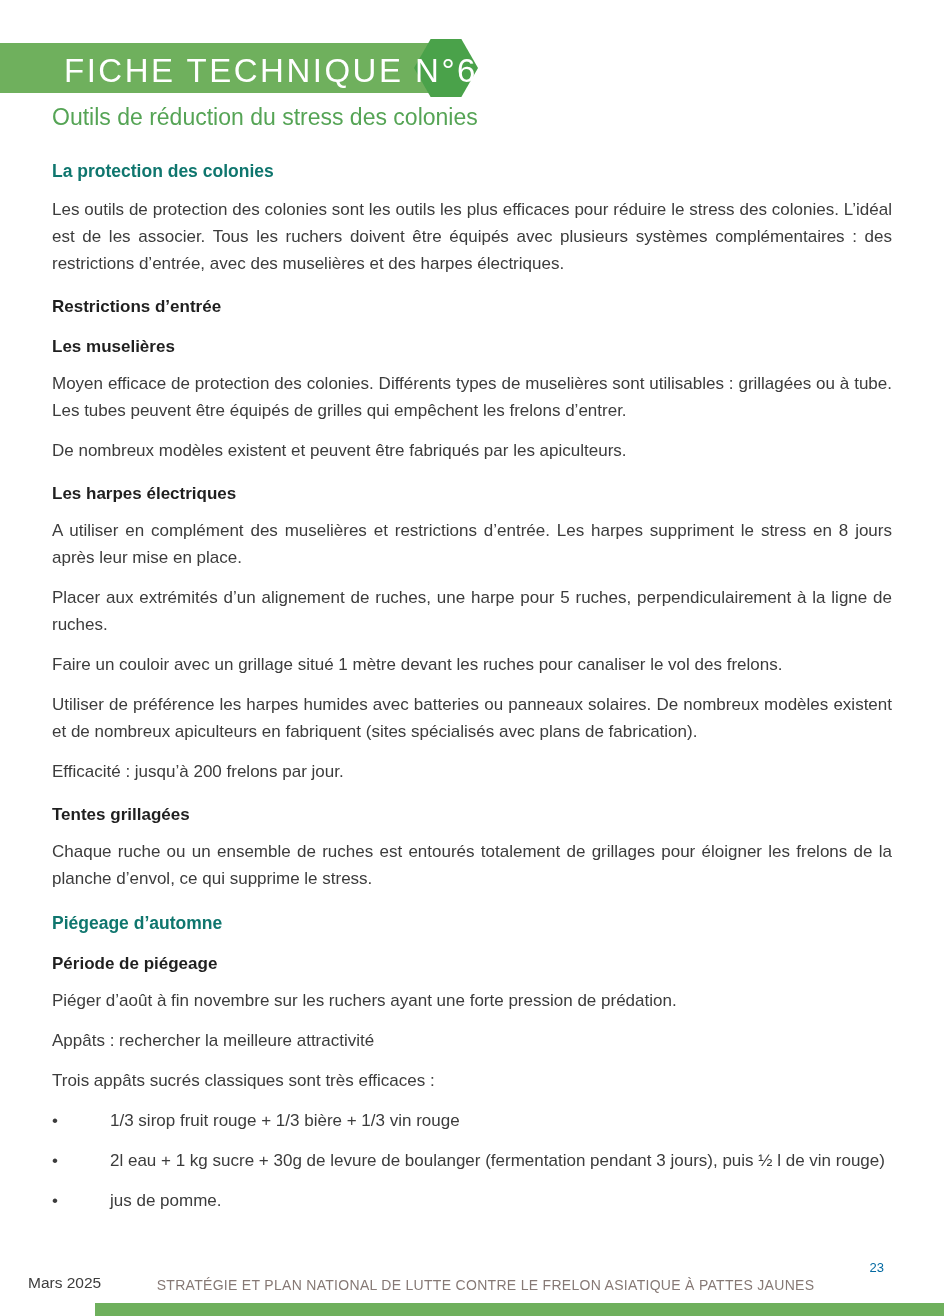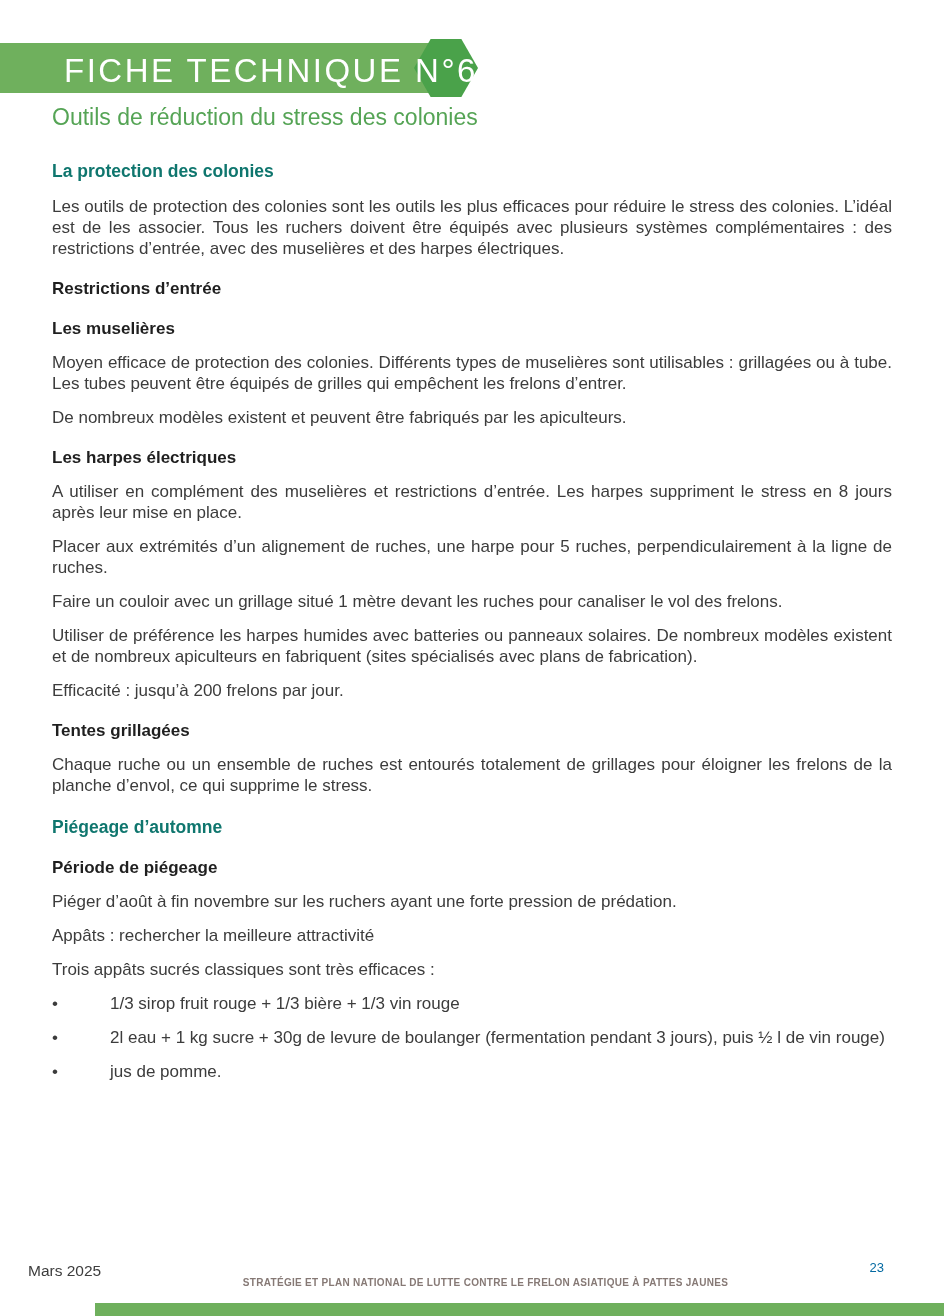--- a/index.html
+++ b/index.html
@@ -34,34 +34,34 @@
   }
   main h2 {
     font-size:17.5px; font-weight:700; color:#0f766e;
     margin:21px 0 14px 0;
   }
   main h3 {
     font-size:17px; font-weight:700; color:#1f1f1f;
     margin:20px 0 13px 0;
   }
   main p.para {
-    font-size:17px; line-height:21px; color:#3c3c3c;
+    font-size:17px; line-height:27px; color:#3c3c3c;
     margin:13px 0; text-align:justify;
   }
   main p.bullet { text-align:left; }
   .bullet-marker { display:inline-block; width:58px; }
   
   .footer { position:absolute; left:0; top:1258px; width:944px; height:44px; }
   .footer-date {
-    position:absolute; left:28px; top:4px;
+    position:absolute; left:28px; top:16px;
     font-size:15.5px; color:#3d3d3d;
   }
   .footer-center {
     position:absolute; left:0; right:0; top:19px; text-align:center;
-    font-size:10px; font-weight:700; letter-spacing:0.3px; color:#867975;padding-left:27px;
+    font-size:14px; font-weight:400; letter-spacing:0.3px; color:#867975;padding-left:27px;
   }
   .footer-pagenum {
     position:absolute; right:60px; top:2px;
     font-size:13px; color:#0369a1;
   }
   .footer-bar {
     position:absolute; left:95px; right:0; bottom:0; height:13px;
     background:#6fb05d;
   }
 </style>

